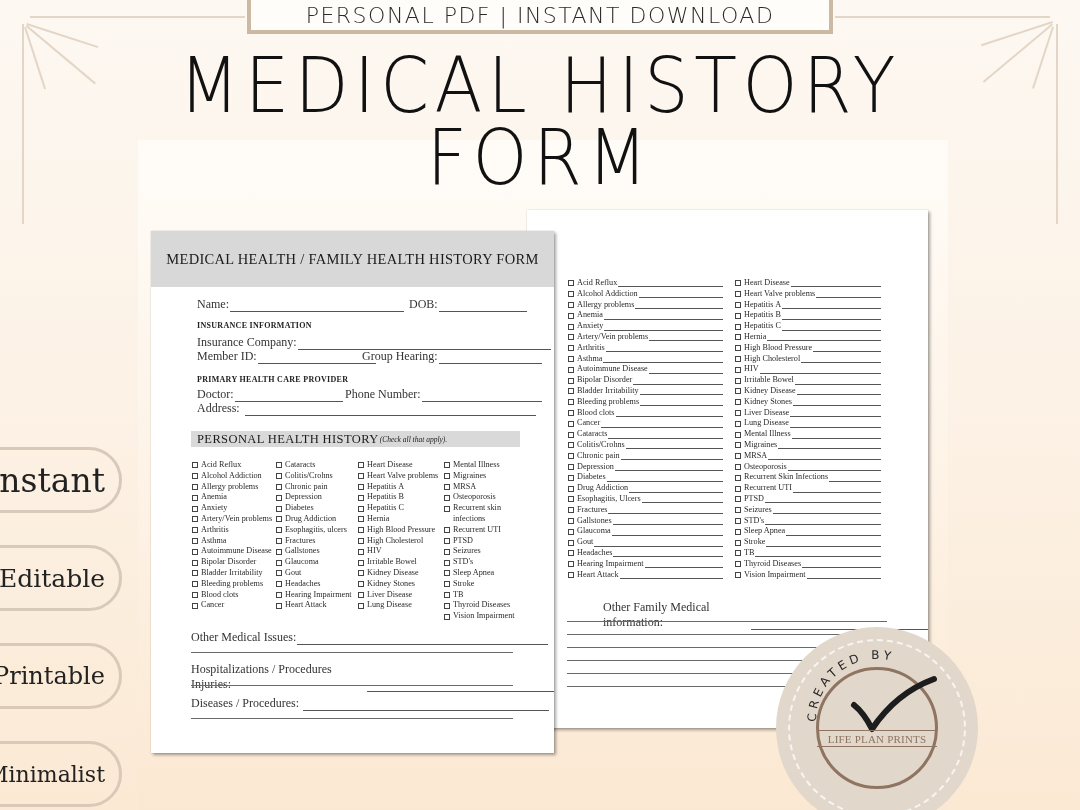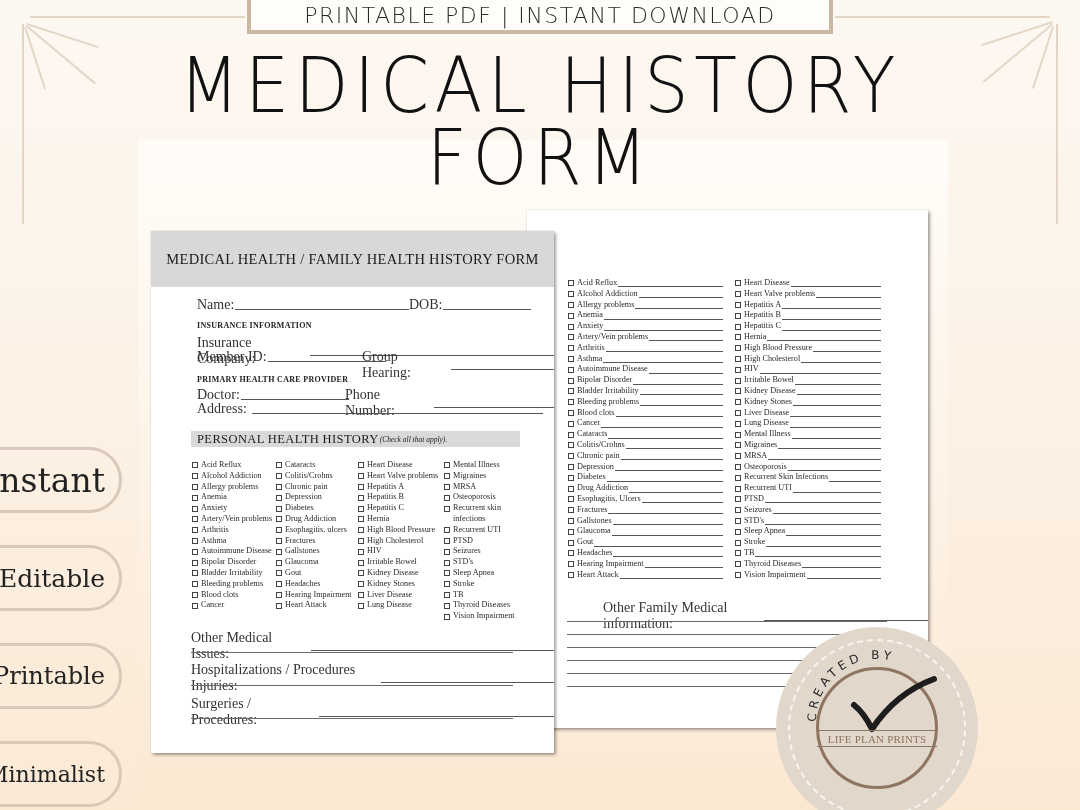--- a/index.html
+++ b/index.html
@@ -46,21 +46,21 @@
     position: absolute; background: #fff;
     box-shadow: 2px 2px 3px rgba(0,0,0,0.35), 0 0 1px rgba(0,0,0,0.25);
   }
   .doc-right { left: 527px; top: 210px; width: 401px; height: 518px; }
   .doc-left { left: 151px; top: 231px; width: 403px; height: 522px; }
 
   .doc-left .hdr {
     height: 56px; background: #d8d8d8; display: flex; align-items: center; justify-content: center;
     font-size: 14.5px; letter-spacing: 0.3px; color: #1b1b1b;
   }
-  .fld { position: absolute; font-size: 14px; color: #333; display: flex; align-items: center; }
+  .fld { position: absolute; font-size: 12px; color: #333; display: flex; align-items: flex-end; }
   .fld .line { border-bottom: 1px solid #555; height: 9px; margin-left: 1px; }
   .sect-h { position: absolute; font-size: 8px; font-weight: bold; letter-spacing: 0.3px; color: #222; }
   .band {
     position: absolute; background: #d9d9d9; display: flex; align-items: center;
     padding-left: 6px; color: #1b1b1b;
   }
   .band .big { font-size: 12.5px; letter-spacing: 0.4px; }
   .band .small { font-size: 7.5px; font-style: italic; margin-left: 1px; }
 
   .cols { position: absolute; display: flex; }
@@ -105,21 +105,21 @@
   <div class="ray" style="left:26px;top:27px;width:65px;height:1.5px;transform:rotate(72deg);"></div>
 </div>
 <div>
   <div class="ray" style="left:835px;top:16px;width:215px;height:2px;"></div>
   <div class="ray" style="left:1056px;top:24px;width:2px;height:200px;"></div>
   <div class="ray" style="left:1053px;top:23px;width:75px;height:1.5px;transform:rotate(162deg);"></div>
   <div class="ray" style="left:1053px;top:25px;width:90px;height:1.5px;transform:rotate(140deg);"></div>
   <div class="ray" style="left:1054px;top:27px;width:65px;height:1.5px;transform:rotate(108deg);"></div>
 </div>
 
-<div class="banner">PRINTABLE PDF | INSTANT DOWNLOAD</div>
+<div class="banner">PERSONAL PDF | INSTANT DOWNLOAD</div>
 <div class="title l1">MEDICAL HISTORY</div>
 <div class="title l2">FORM</div>
 
 <div class="pill" style="top:447px;font-size:33px;">Instant</div>
 <div class="pill" style="top:545px;font-size:25px;">Editable</div>
 <div class="pill" style="top:643px;font-size:24px;">Printable</div>
 <div class="pill" style="top:741px;font-size:22px;">Minimalist</div>
 
 <div class="doc doc-right">
   <div class="cols" style="left:41px;top:68px;">
@@ -707,21 +707,21 @@
     <span>Other Medical Issues:</span>
       <span class="line" style="width:251px;"></span>
   </div>
   <div class="wline" style="left:40px;top:421px;width:322px;"></div>
   <div class="fld" style="left:40px;top:431px;">
     <span>Hospitalizations / Procedures Injuries:</span>
       <span class="line" style="width:197px;"></span>
   </div>
   <div class="wline" style="left:40px;top:454px;width:322px;"></div>
   <div class="fld" style="left:40px;top:465px;">
-    <span>Surgeries / Procedures:</span>
+    <span>Diseases / Procedures:</span>
       <span class="line" style="width:246px;margin-left:4px;"></span>
   </div>
   <div class="wline" style="left:40px;top:487px;width:322px;"></div>
 </div>
 
 <div class="badge">
   <div class="dash"></div>
   <svg width="202" height="202" viewBox="0 0 202 202" style="position:absolute;left:0;top:0;">
     <defs>
         <path id="arcp" d="M 40 95 A 62 62 0 0 1 140 45"></path>

